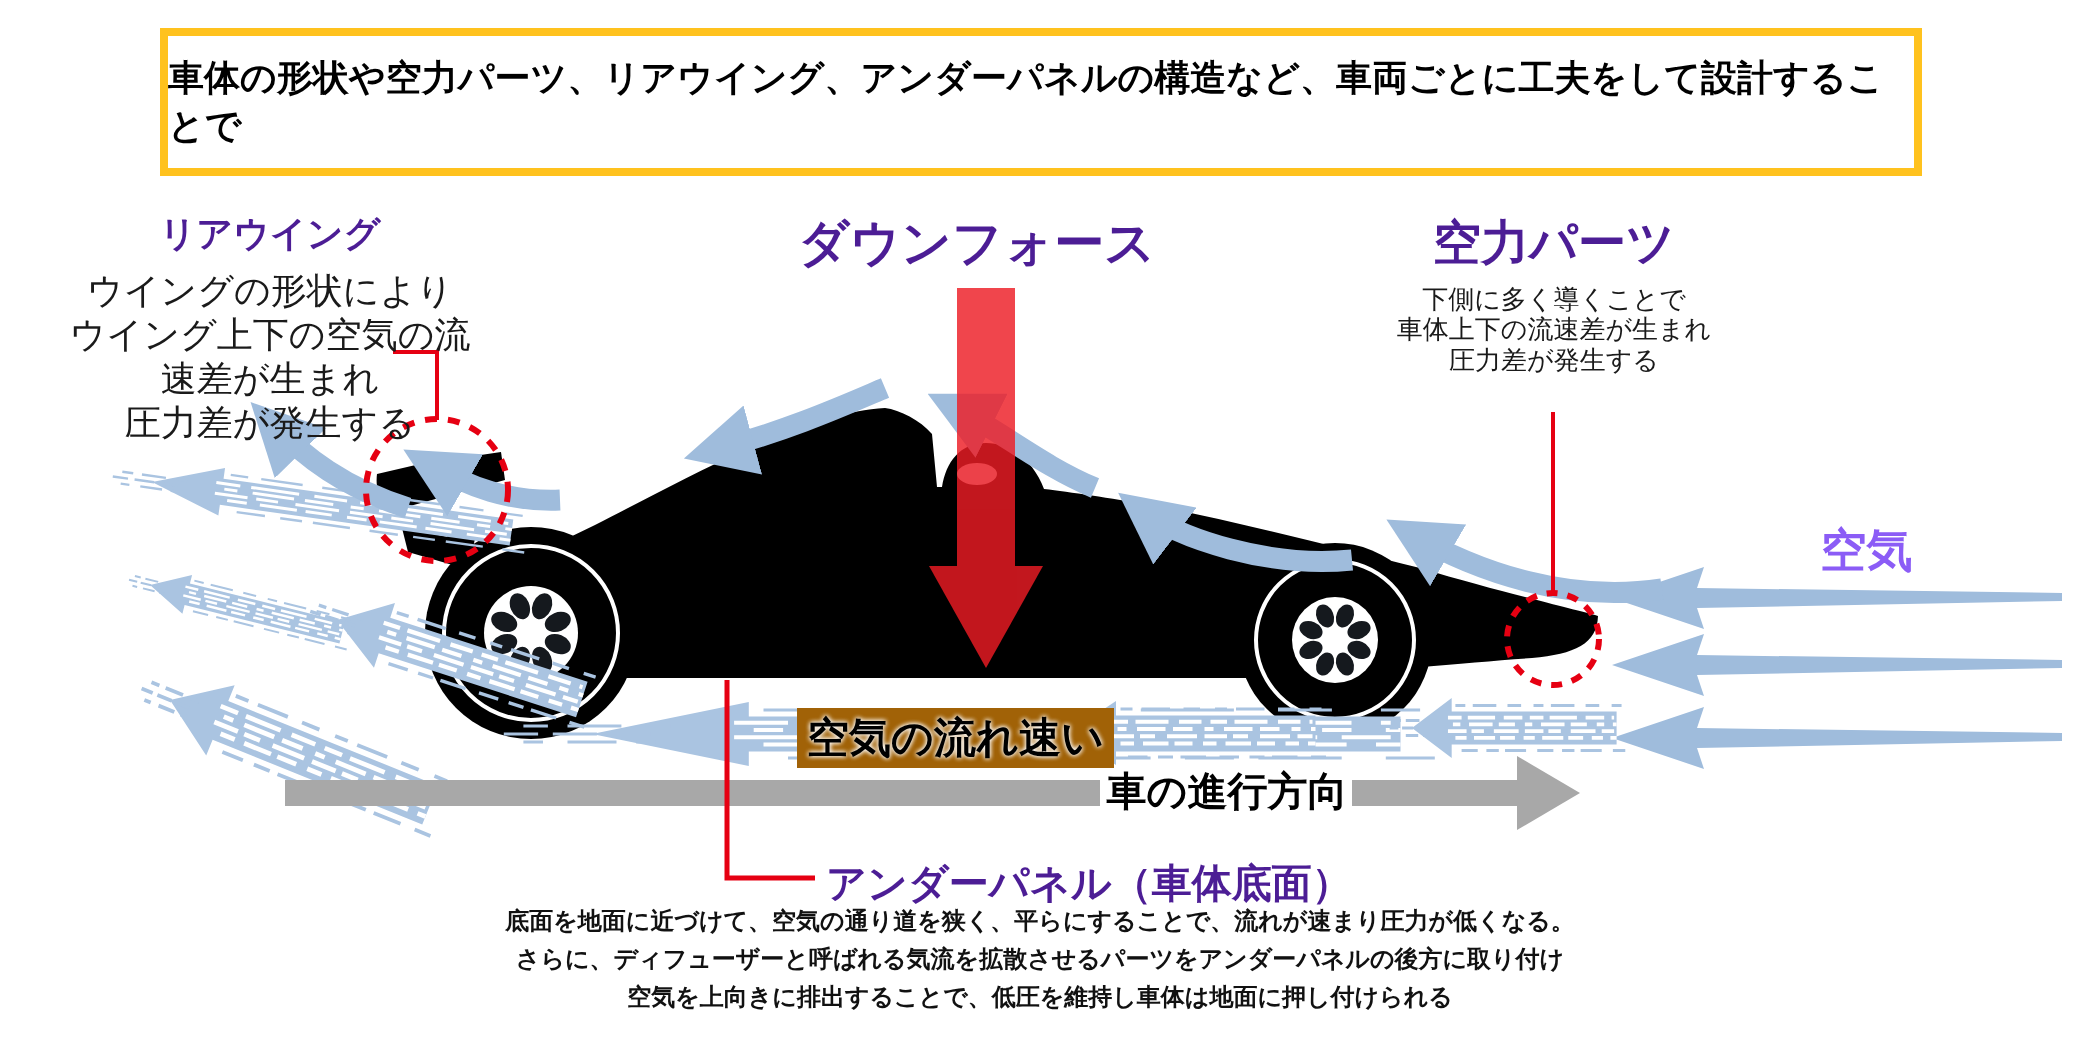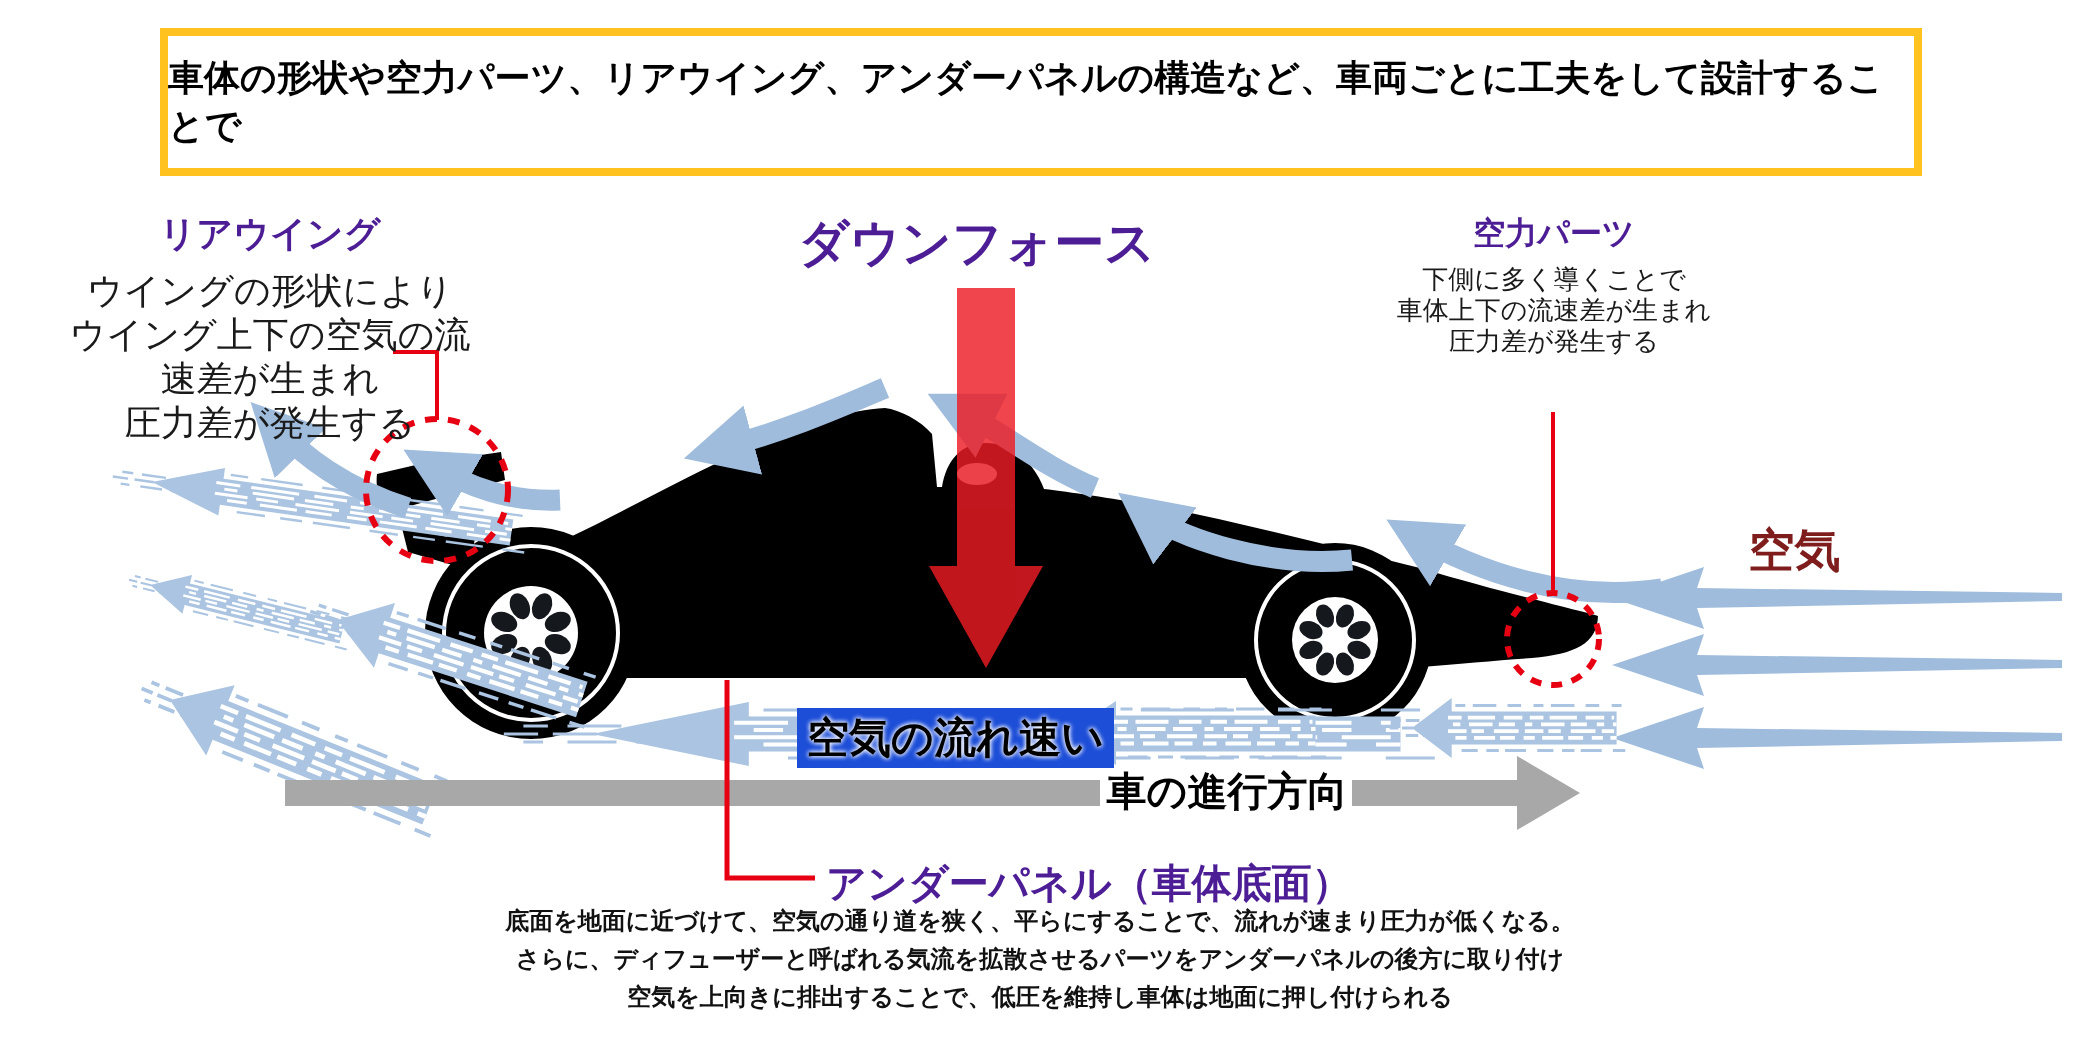--- a/index.html
+++ b/index.html
@@ -11,24 +11,24 @@
   .red{color:#4c1d95;}
   .bold{font-weight:bold;}
   #header-box{left:160px;top:28px;width:1746px;height:132px;border:8px solid #ffc21e;
               display:flex;flex-direction:row;justify-content:center;align-items:center;
               font-size:36px;font-weight:bold;line-height:1.32;color:#000;}
   #rear-wing-block{left:60px;top:212px;width:420px;}
   #rear-wing-block .title{font-size:36px;line-height:1.2;margin-bottom:14px;}
   #rear-wing-block .desc{font-size:36px;line-height:1.22;color:#1a1a1a;}
   #downforce-title{left:777px;top:210px;width:400px;font-size:50px;}
   #aero-parts-block{left:1368px;top:214px;width:372px;}
-  #aero-parts-block .title{font-size:32px;line-height:1.2;margin-bottom:12px;}
+  #aero-parts-block .title{font-size:48px;line-height:1.2;margin-bottom:12px;}
   #aero-parts-block .desc{font-size:26px;line-height:1.18;color:#1a1a1a;}
-  #air-label{left:1712px;top:520px;width:165px;font-size:46px;color:#7f1d1d;}
-  #under-car-label{left:797px;top:708px;font-size:42px;color:#000;background:#1d4ed8;
+  #air-label{left:1784px;top:520px;width:165px;font-size:46px;color:#8b5cf6;}
+  #under-car-label{left:797px;top:708px;font-size:42px;color:#000;background:#a16207;
                    padding:2px 10px;text-shadow:0 0 5px #fff,0 0 5px #fff;}
   #direction-label{left:1100px;top:764px;width:254px;font-size:40px;color:#000;
                    text-shadow:0 0 5px #fff,0 0 5px #fff;}
   #under-panel-title{left:826px;top:856px;font-size:40px;white-space:nowrap;}
   #under-panel-desc{left:190px;top:902px;width:1700px;font-size:24px;font-weight:600;
                     line-height:38px;color:#111;}
 </style>
 </head>
 <body>
 

